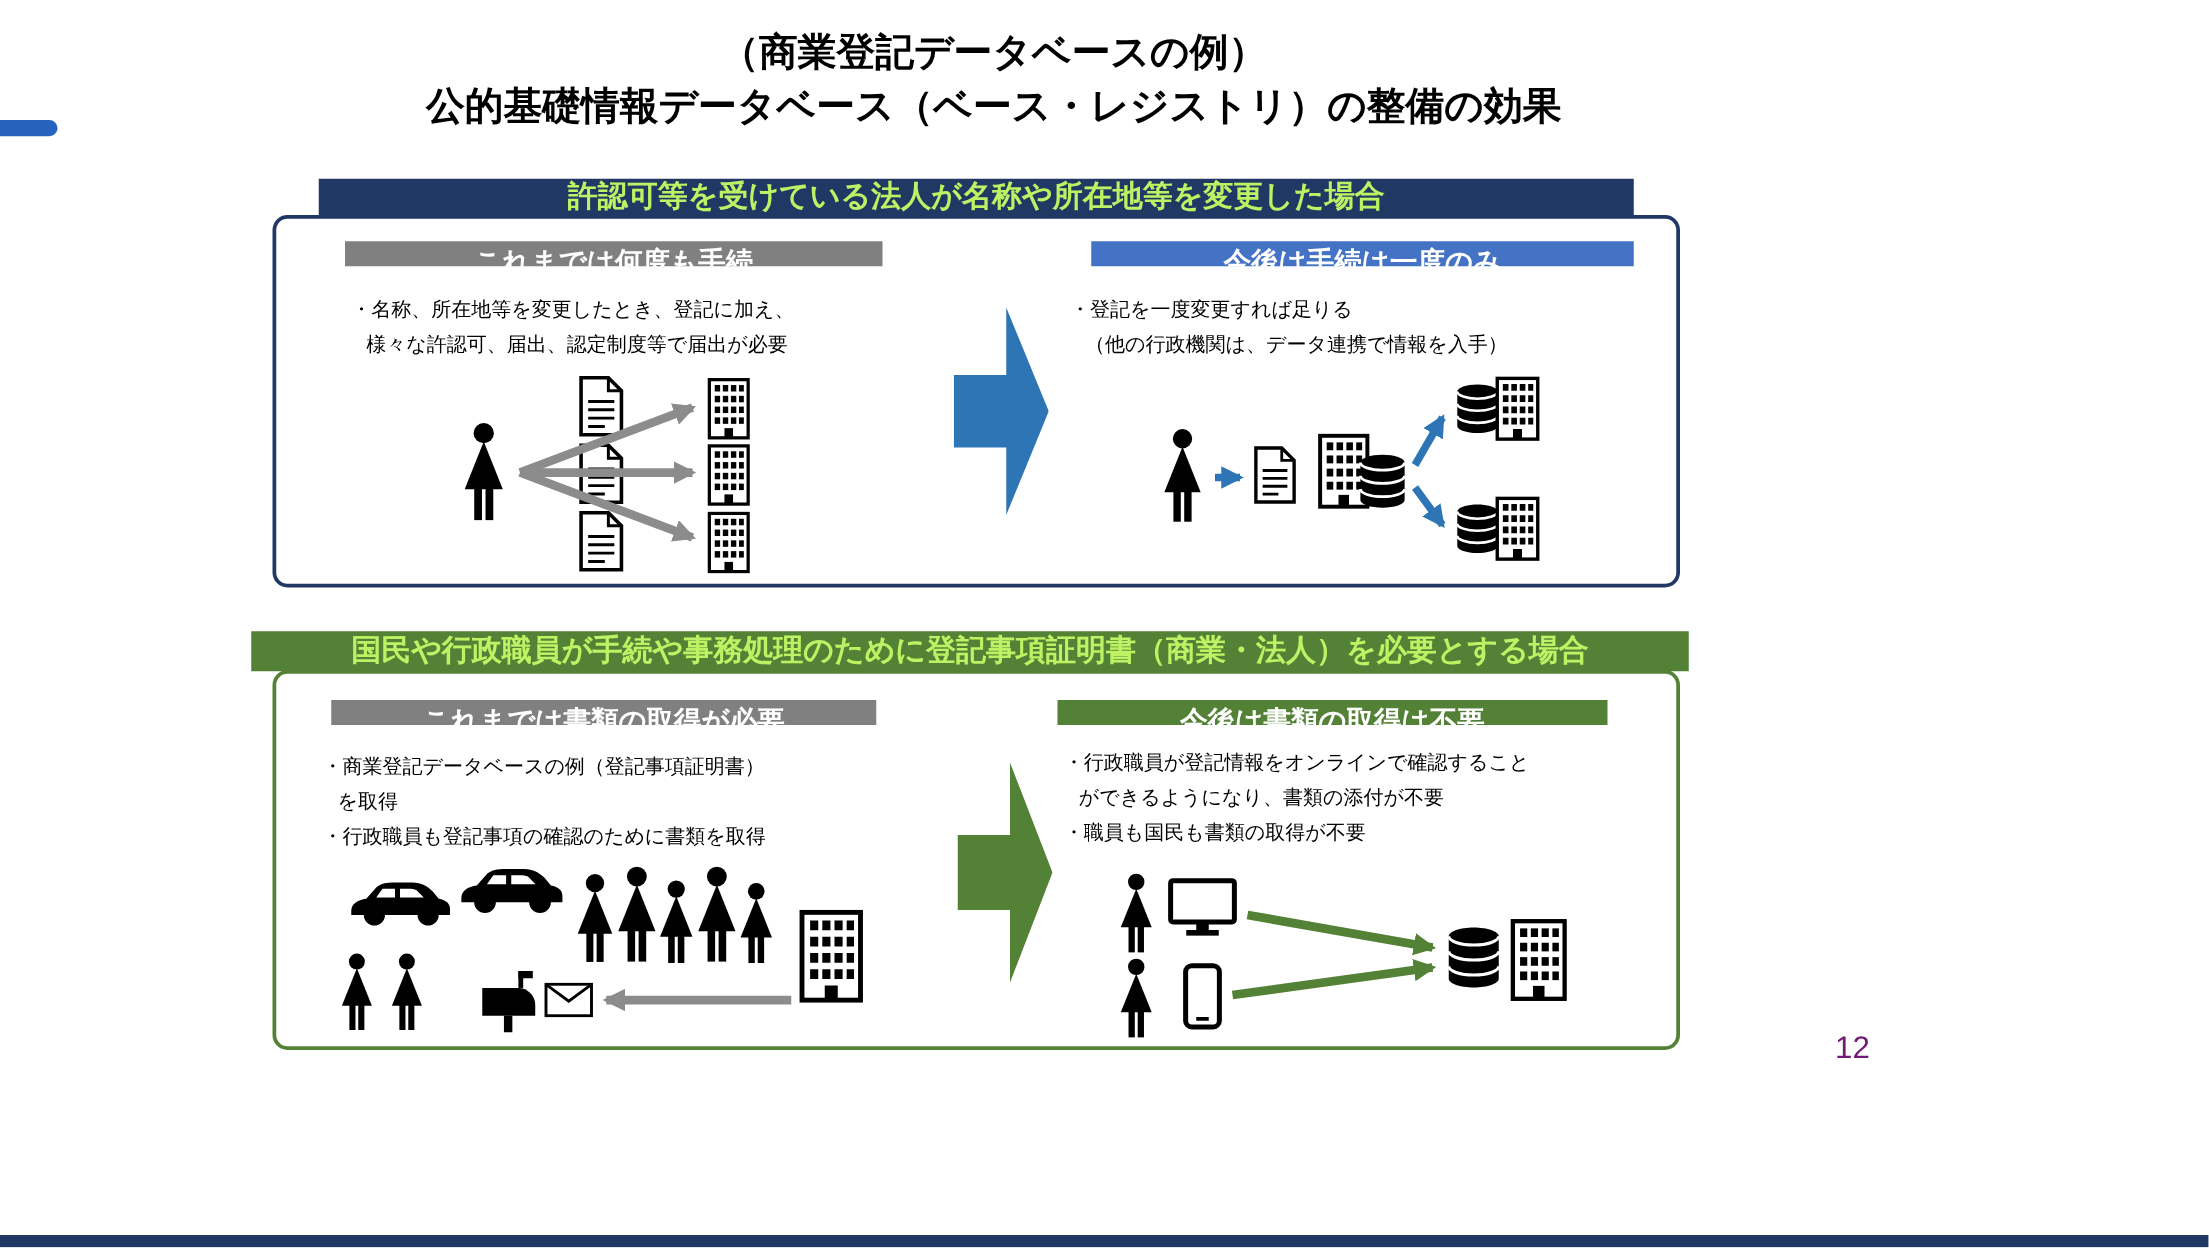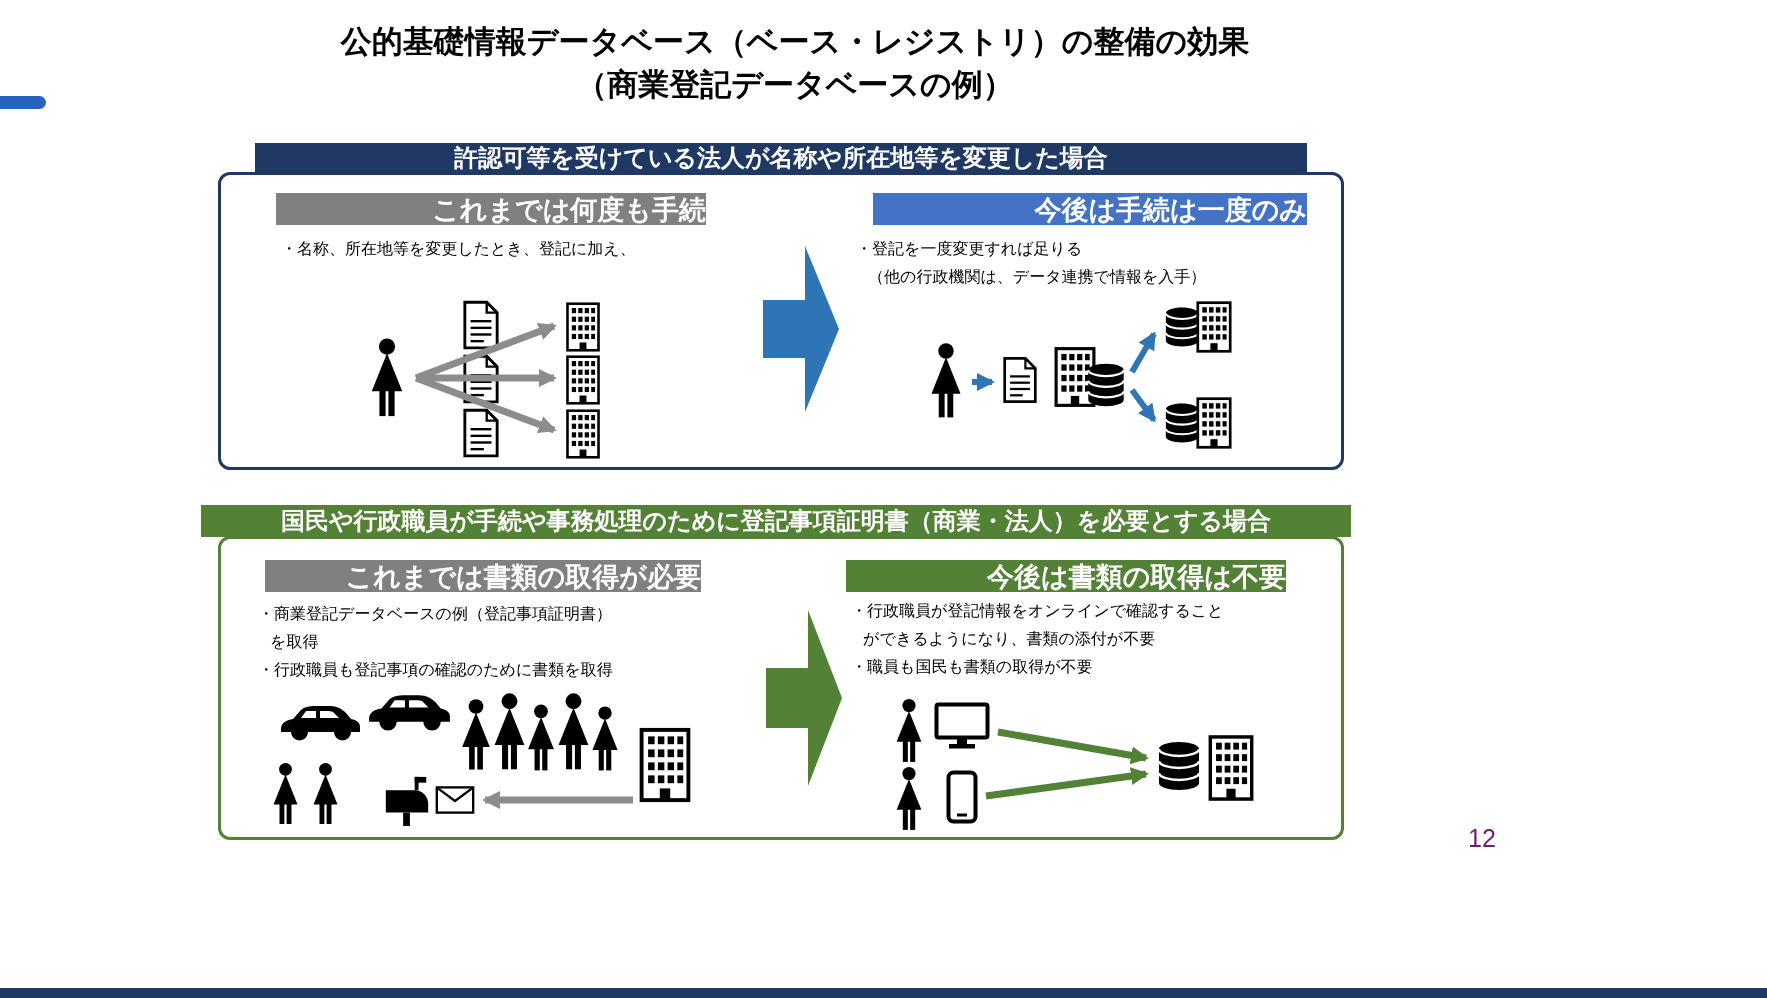--- a/index.html
+++ b/index.html
@@ -1,26 +1,26 @@
 <!DOCTYPE html>
 <html style="--navy: #1F3864; --blue: #4472C4; --arrow-blue: #2E75B6; --gray: #808080; --green: #538135; --arrow-gray: #8C8C8C; --accent-blue: #2563BE;"><head>
 <meta charset="utf-8">
 <style>
   html,body{margin:0;padding:0;background:#fff;}
   body{font-family:"Liberation Sans","DejaVu Sans",sans-serif;}
   .slide{position:relative;width:1767px;height:998px;background:#fff;overflow:hidden;}
   .accent-bar{position:absolute;left:0;top:96px;width:46px;height:13px;background:var(--accent-blue,#2563BE);border-radius:0 7px 7px 0;}
   .title{position:absolute;left:0;top:20px;width:1590px;text-align:center;font-weight:700;font-size:31px;line-height:43px;color:#000;}
-  .bar{position:absolute;color:#ffffff;font-weight:700;text-align:center;white-space:nowrap;}
+  .bar{position:absolute;color:#bef264;font-weight:700;text-align:center;white-space:nowrap;}
   .bar1{left:255px;top:143px;width:1052px;height:30px;line-height:30px;font-size:24px;background:var(--navy,#1F3864);}
   .bar2{left:201px;top:505px;width:1150px;height:32px;line-height:32px;font-size:24px;background:var(--green,#538135);}
   .panel{position:absolute;border-radius:12px;background:#fff;}
   .panel1{left:218px;top:172px;width:1120px;height:292px;border:3px solid var(--navy,#1F3864);}
   .panel2{left:218px;top:536px;width:1120px;height:298px;border:3px solid var(--green,#538135);}
-  .sub{position:absolute;color:#fff;font-weight:700;text-align:right;font-size:27px;height:32px;line-height:34px;white-space:nowrap;}
+  .sub{position:absolute;color:#fff;font-weight:700;text-align:center;font-size:22px;height:20px;line-height:34px;white-space:nowrap;}
   .sub-gray{background:var(--gray,#808080);}
   .sub-blue{background:var(--blue,#4472C4);margin-left:27px;}
   .sub-green{background:var(--green,#538135);}
   .sub1a{left:276px;top:193px;width:430px;}
   .sub1b{left:846px;top:193px;width:434px;}
   .sub2a{left:265px;top:560px;width:436px;}
   .sub2b{left:846px;top:560px;width:440px;}
   .txt{position:absolute;font-size:16px;line-height:28px;color:#000;}
   .txt div{white-space:nowrap;}
   .cont{padding-left:12px;}
@@ -103,32 +103,33 @@
       <line x1="11" y1="45" x2="21" y2="45" stroke="#000" stroke-width="3"></line>
     </symbol>
   </defs>
 </svg>
 
 <div class="slide">
 
   <div class="accent-bar"></div>
 
   <div class="title">
+    <div>（商業登記データベースの例）</div>
     <div>公的基礎情報データベース（ベース・レジストリ）の整備の効果</div>
-    <div>（商業登記データベースの例）</div>
   </div>
 
   <div class="bar bar1">許認可等を受けている法人が名称や所在地等を変更した場合</div>
   <div class="panel panel1"></div>
 
   <div class="sub sub-gray sub1a">これまでは何度も手続</div>
   <div class="sub sub-blue sub1b">今後は手続は一度のみ</div>
 
   <div class="txt" style="left:281px;top:235px">
     <div>・名称、所在地等を変更したとき、登記に加え、</div>
+    <div class="cont">様々な許認可、届出、認定制度等で届出が必要</div>
   </div>
 
   <div class="txt" style="left:856px;top:235px">
     <div>・登記を一度変更すれば足りる</div>
     <div class="cont">（他の行政機関は、データ連携で情報を入手）</div>
   </div>
 
   <svg class="scene" style="left:266px;top:292px" width="444" height="172" viewBox="0 0 444 172">
     <defs>
       <marker id="ah-gray1" markerUnits="userSpaceOnUse" markerWidth="20" markerHeight="18" refX="15" refY="9" orient="auto">

